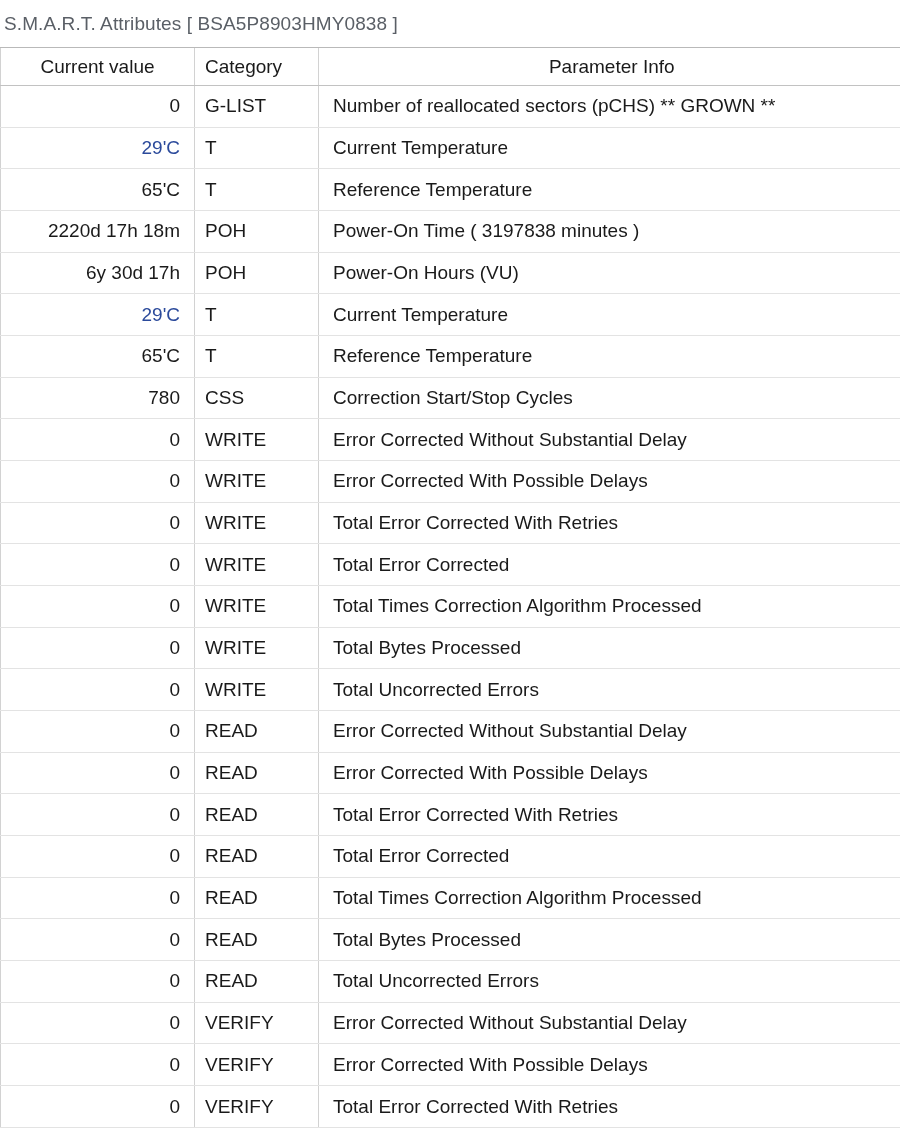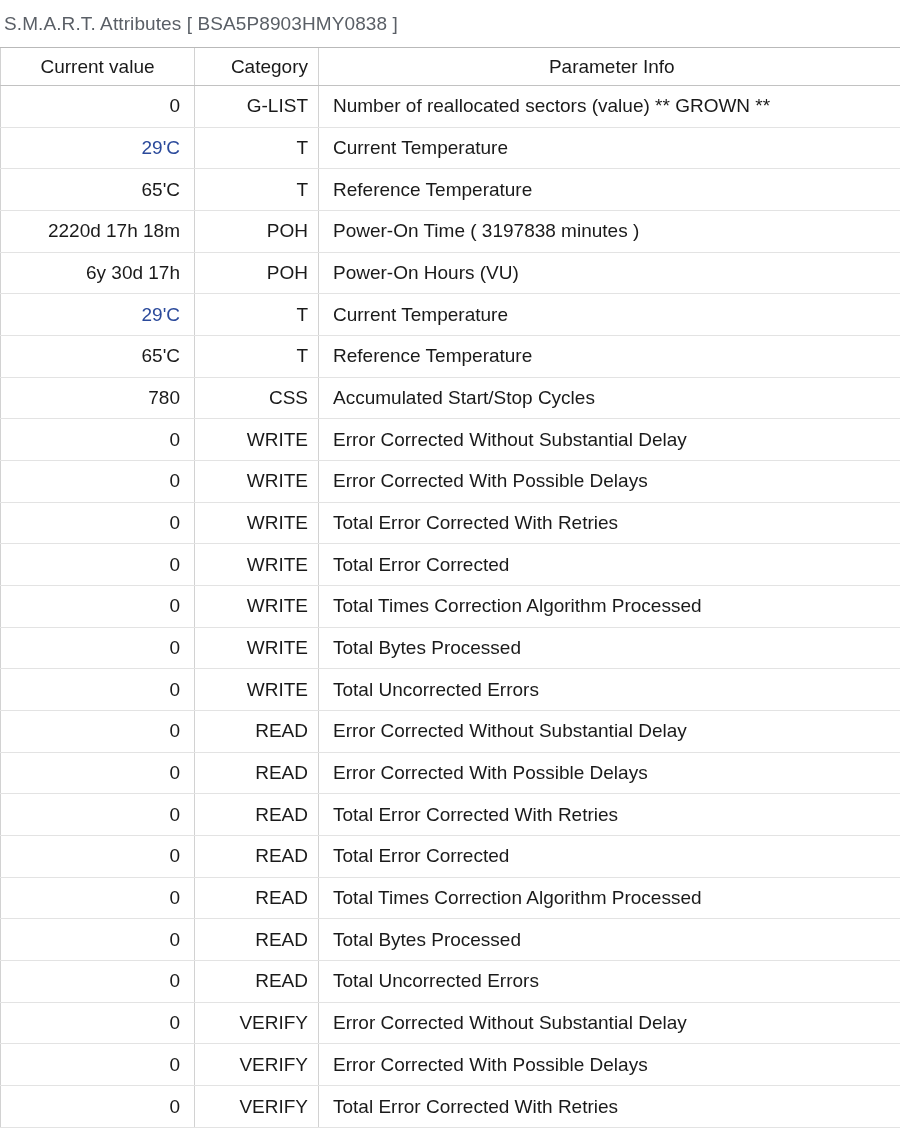--- a/index.html
+++ b/index.html
@@ -61,21 +61,21 @@
     white-space: nowrap;
   }
   .grid th {
     border-bottom: 1px solid #c2c2c2;
     color: #1a1a1a;
   }
   .grid th:last-child, .grid td:last-child {
     border-right: none;
   }
   .grid .col-value  { text-align: right; padding-right: 14px; }
-  .grid .col-cat    { text-align: right; margin-left: 37px; }
+  .grid .col-cat    { text-align: left; margin-left: 37px; }
   .grid .col-info   { text-align: left; padding-left: 14px; }
   .grid th.col-value { text-align: center; padding-right: 10px; }
   .grid th.col-info  { text-align: center; padding-left: 14px; }
 
   td.blue, .blue { color: #2b4a9b; }
 
   .leftedge {
     border-left: 1px solid #d2d2d2;
   }
 </style>
@@ -98,21 +98,21 @@
       <tr>
         <th class="col-value leftedge">Current value</th>
         <th class="col-cat">Category</th>
         <th class="col-info">Parameter Info</th>
       </tr>
     </thead>
     <tbody id="table-body">
         <tr>
           <td class="col-value leftedge">0</td>
           <td class="col-cat">G-LIST</td>
-          <td class="col-info">Number of reallocated sectors (value)  ** GROWN **</td>
+          <td class="col-info">Number of reallocated sectors (pCHS)  ** GROWN **</td>
         </tr>
         <tr>
           <td class="col-value leftedge blue">29'C</td>
           <td class="col-cat">T</td>
           <td class="col-info">Current Temperature</td>
         </tr>
         <tr>
           <td class="col-value leftedge">65'C</td>
           <td class="col-cat">T</td>
           <td class="col-info">Reference Temperature</td>
@@ -133,21 +133,21 @@
           <td class="col-info">Current Temperature</td>
         </tr>
         <tr>
           <td class="col-value leftedge">65'C</td>
           <td class="col-cat">T</td>
           <td class="col-info">Reference Temperature</td>
         </tr>
         <tr>
           <td class="col-value leftedge">780</td>
           <td class="col-cat">CSS</td>
-          <td class="col-info">Accumulated Start/Stop Cycles</td>
+          <td class="col-info">Correction Start/Stop Cycles</td>
         </tr>
         <tr>
           <td class="col-value leftedge">0</td>
           <td class="col-cat">WRITE</td>
           <td class="col-info">Error Corrected Without Substantial Delay</td>
         </tr>
         <tr>
           <td class="col-value leftedge">0</td>
           <td class="col-cat">WRITE</td>
           <td class="col-info">Error Corrected With Possible Delays</td>

